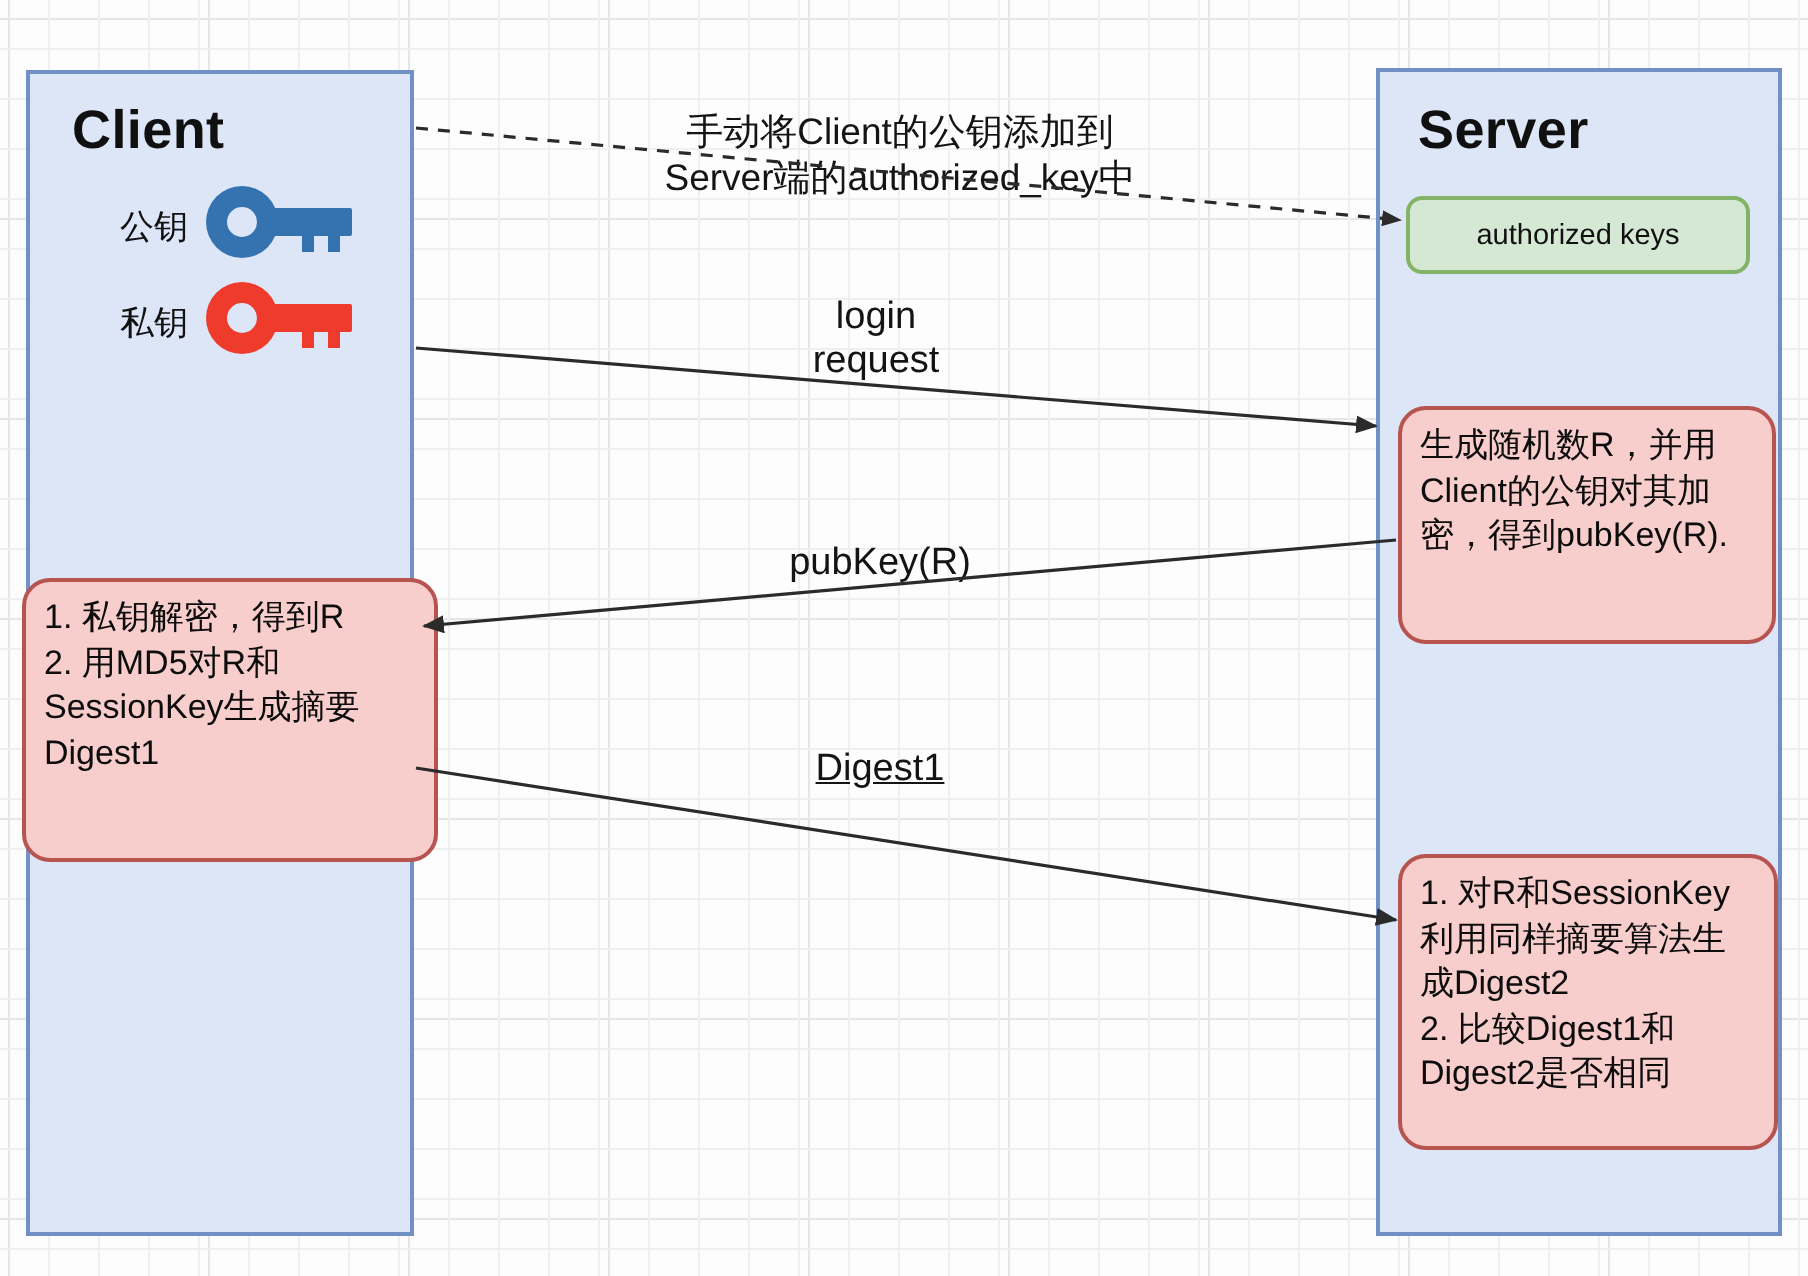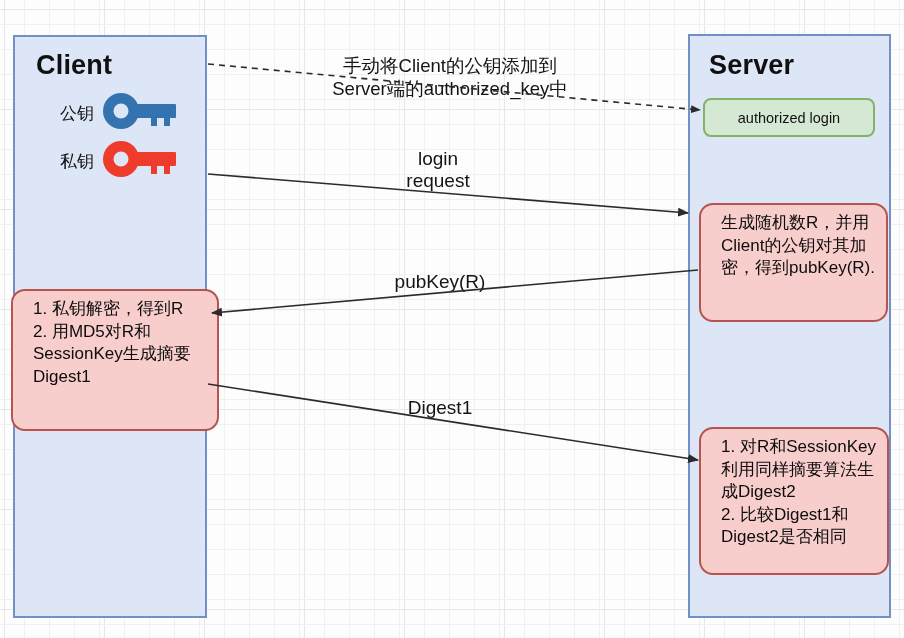--- a/index.html
+++ b/index.html
@@ -48,21 +48,21 @@
 
   .note {
     position: absolute;
     box-sizing: border-box;
     border-radius: 14px;
     border: 2px solid #b85450;
     background: #f8cecc;
     color: #0d0d0d;
     font-size: 17px;
     line-height: 1.33;
-    padding: 7px 8px 6px 20px;
+    padding: 7px 8px 6px 9px;
     white-space: pre-line;
     overflow: hidden;
   }
 
   .greenbox {
     position: absolute;
     box-sizing: border-box;
     border-radius: 8px;
     border: 2px solid #82b366;
     background: #d5e8d4;
@@ -151,37 +151,37 @@
     </span>
   </div>
 
   <div class="note" style="left:11px; top:289px; width:208px; height:142px;">1. 私钥解密，得到R
 2. 用MD5对R和SessionKey生成摘要Digest1</div>
 
   <div class="lane" style="left:688px; top:34px; width:203px; height:584px;"></div>
   <div class="lane-title" style="left:709px; top:50px;">Server</div>
 
   <div class="greenbox" style="left:703px; top:98px; width:172px; height:39px;">
-    <span>authorized login</span>
+    <span>authorized keys</span>
   </div>
 
   <div class="note" style="left:699px; top:203px; width:189px; height:119px;">生成随机数R，并用Client的公钥对其加密，得到pubKey(R).</div>
 
   <div class="note" style="left:699px; top:427px; width:190px; height:148px;">1. 对R和SessionKey利用同样摘要算法生成Digest2
 2. 比较Digest1和Digest2是否相同</div>
 
   <div class="annot" style="left:300px; top:27px; width:300px;">手动将Client的公钥添加到
 Server端的authorized_key中</div>
 
   <div class="edge-label" style="left:300px; top:271px; width:280px;">pubKey(R)</div>
 
   <div class="edge-label" style="left:358px; top:148px; width:160px;">login
 request</div>
 
-  <div class="edge-label" style="left:300px; top:397px; width:280px;">Digest1</div>
+  <div class="edge-label" style="left:300px; top:374px; width:280px;text-decoration:underline;">Digest1</div>
 
   <svg class="overlay">
     <defs>
       <marker id="arrowhead" markerWidth="11" markerHeight="9" refX="10" refY="4.5" orient="auto" markerUnits="userSpaceOnUse">
         <path d="M0,0 L11,4.5 L0,9 z" fill="#2b2b2b"></path>
       </marker>
       <marker id="arrowhead-sm" markerWidth="10" markerHeight="8" refX="9" refY="4" orient="auto" markerUnits="userSpaceOnUse">
         <path d="M0,0 L10,4 L0,8 z" fill="#2b2b2b"></path>
       </marker>
     </defs>

